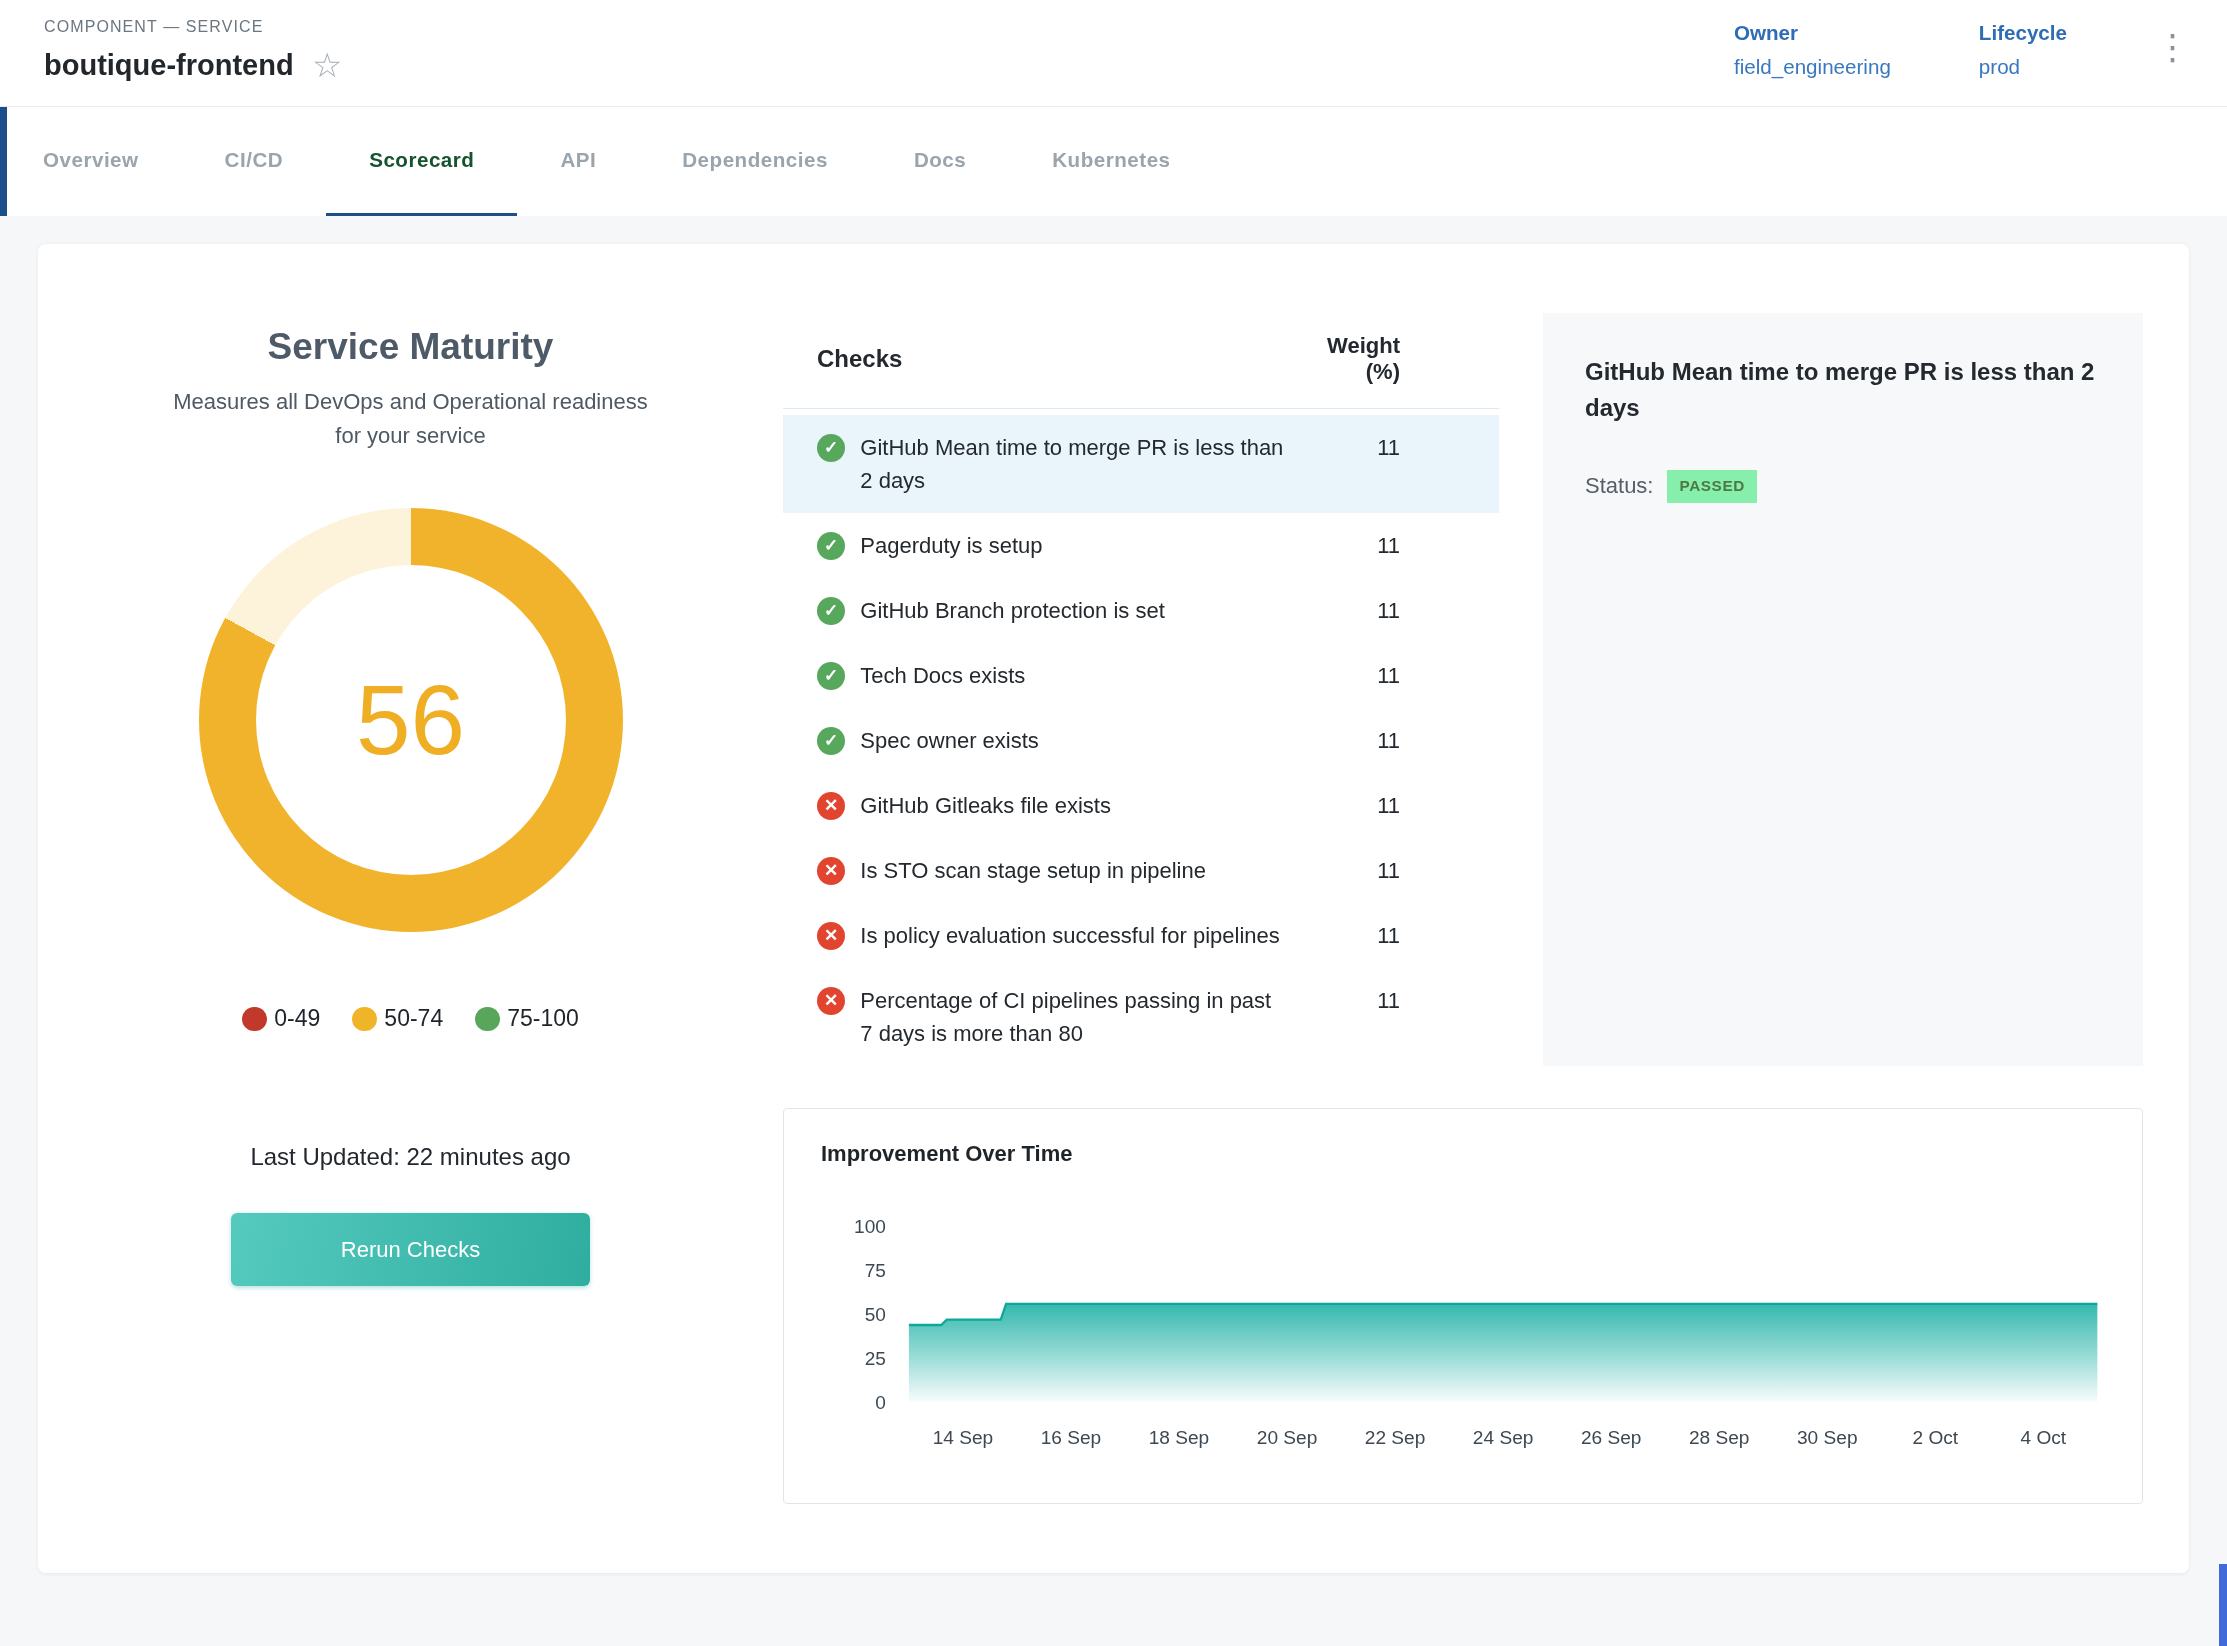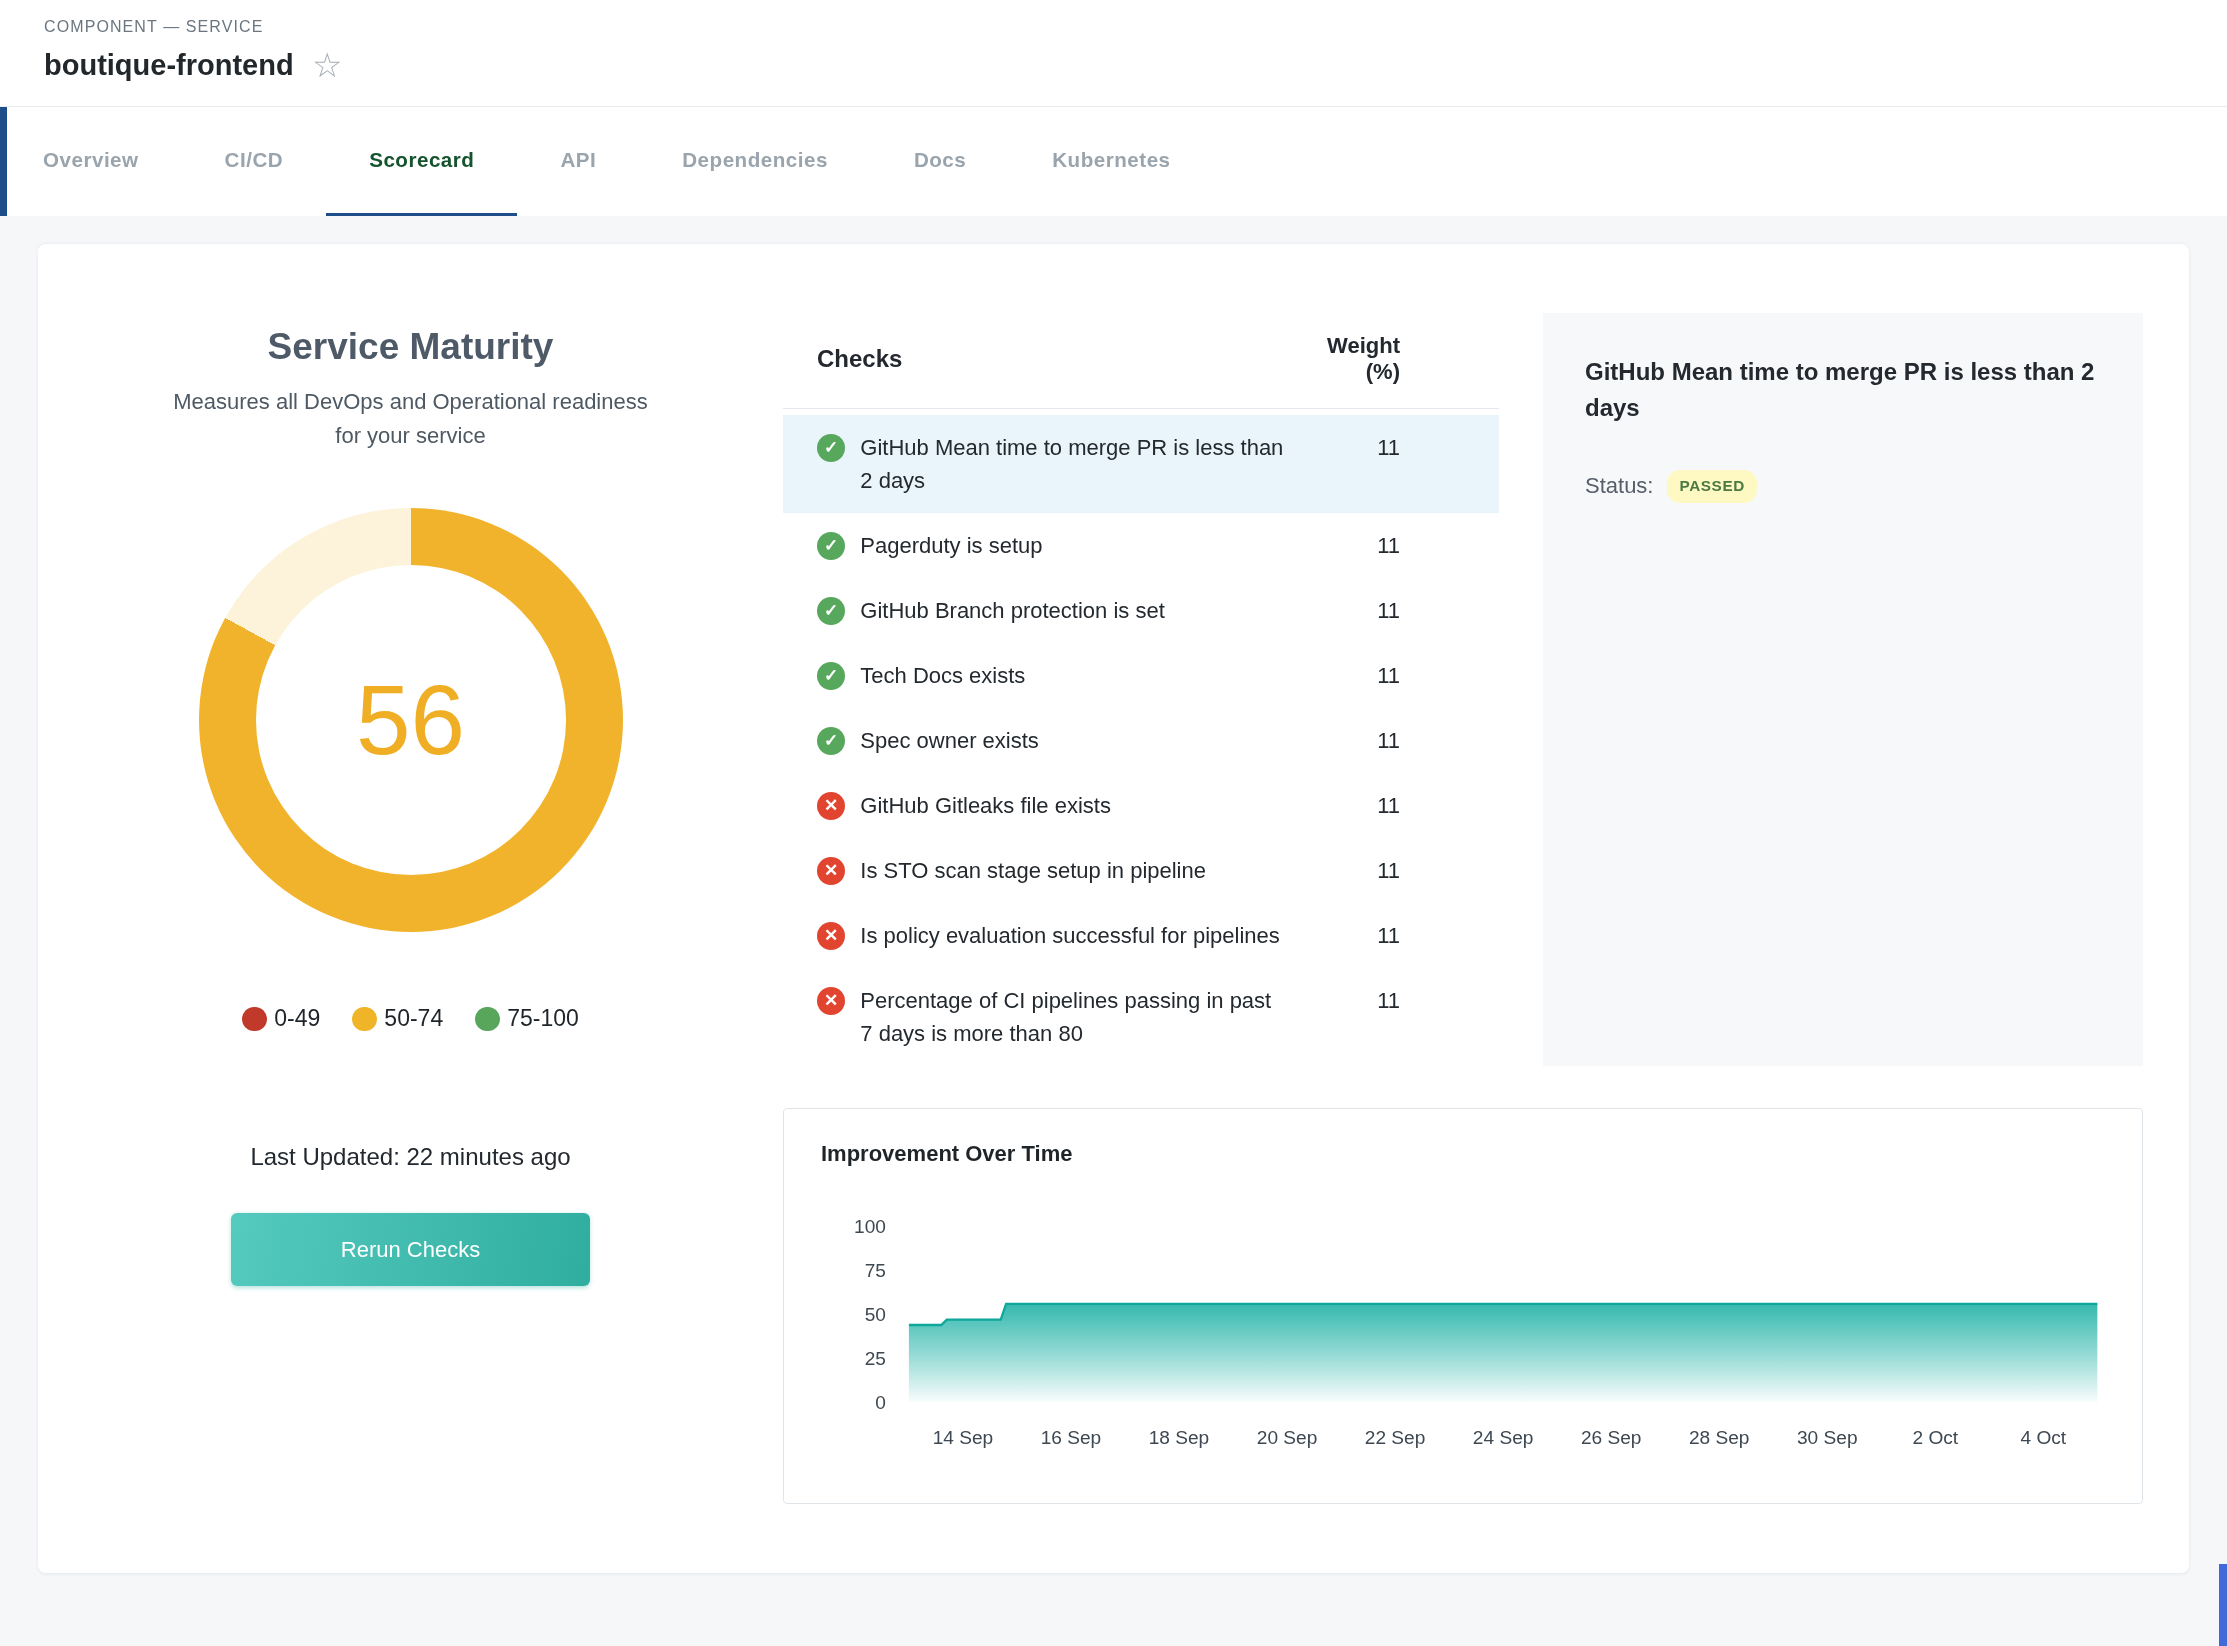--- a/index.html
+++ b/index.html
@@ -77,39 +77,50 @@
   }
   .status-ic.passed { background:#57a75d; }
   .status-ic.failed { background:#e2452f; }
   .check-label { flex:1; font-size:22px; line-height:1.5; padding-right:23px; color:#23292e; min-width:0; }
   .check-weight { font-size:22px; line-height:1.5; color:#23292e; }
   .detail-panel { width:600px; background:#f7f8fa; padding:41px 42px; flex-shrink:0; }
   .detail-title { font-size:24px; font-weight:bold; line-height:1.5; color:#23292e; }
   .status-row { display:flex; align-items:center; margin-top:44px; }
   .status-label { font-size:22px; color:#565f69; margin-right:13.8px; }
   .badge {
-    background:#fef9c3; color:#4c7a42; font-size:15.3px; font-weight:bold;
-    letter-spacing:0.6px; padding:7.6px 12.2px; border-radius:13px;
+    background:#86efac; color:#4c7a42; font-size:15.3px; font-weight:bold;
+    letter-spacing:0.6px; padding:7.6px 12.2px; border-radius:0;
   }
   
   .chart-card { margin-top:42px; border:1.5px solid #dfe4e9; border-radius:4.6px; padding:32px 31px 12.2px 37px; }
   .chart-title { font-size:22px; font-weight:bold; color:#1f2428; margin-bottom:6.1px; }
   
   .scroll-thumb { position:absolute; right:0; bottom:0; width:8.4px; height:83px; background:#3f6ad8; }
 </style>
 </head>
 <body>
 
 <div class="header">
   <div>
     <div class="bc">COMPONENT — SERVICE</div>
     <div class="title-row">
       <span class="page-title">boutique-frontend</span>
       <span class="star">☆</span>
     </div>
+  </div>
+  <div class="hdr-right">
+    <div>
+      <div class="meta-label">Owner</div>
+      <div class="meta-value">field_engineering</div>
+    </div>
+    <div>
+      <div class="meta-label">Lifecycle</div>
+      <div class="meta-value">prod</div>
+    </div>
+    <div class="kebab">⋮</div>
   </div>
 </div>
 
 <div class="tabs-row">
   <div class="tabs-accent"></div>
 <div class="tab">Overview</div>
     <div class="tab">CI/CD</div>
     <div class="tab active">Scorecard</div>
     <div class="tab">API</div>
     <div class="tab">Dependencies</div>

